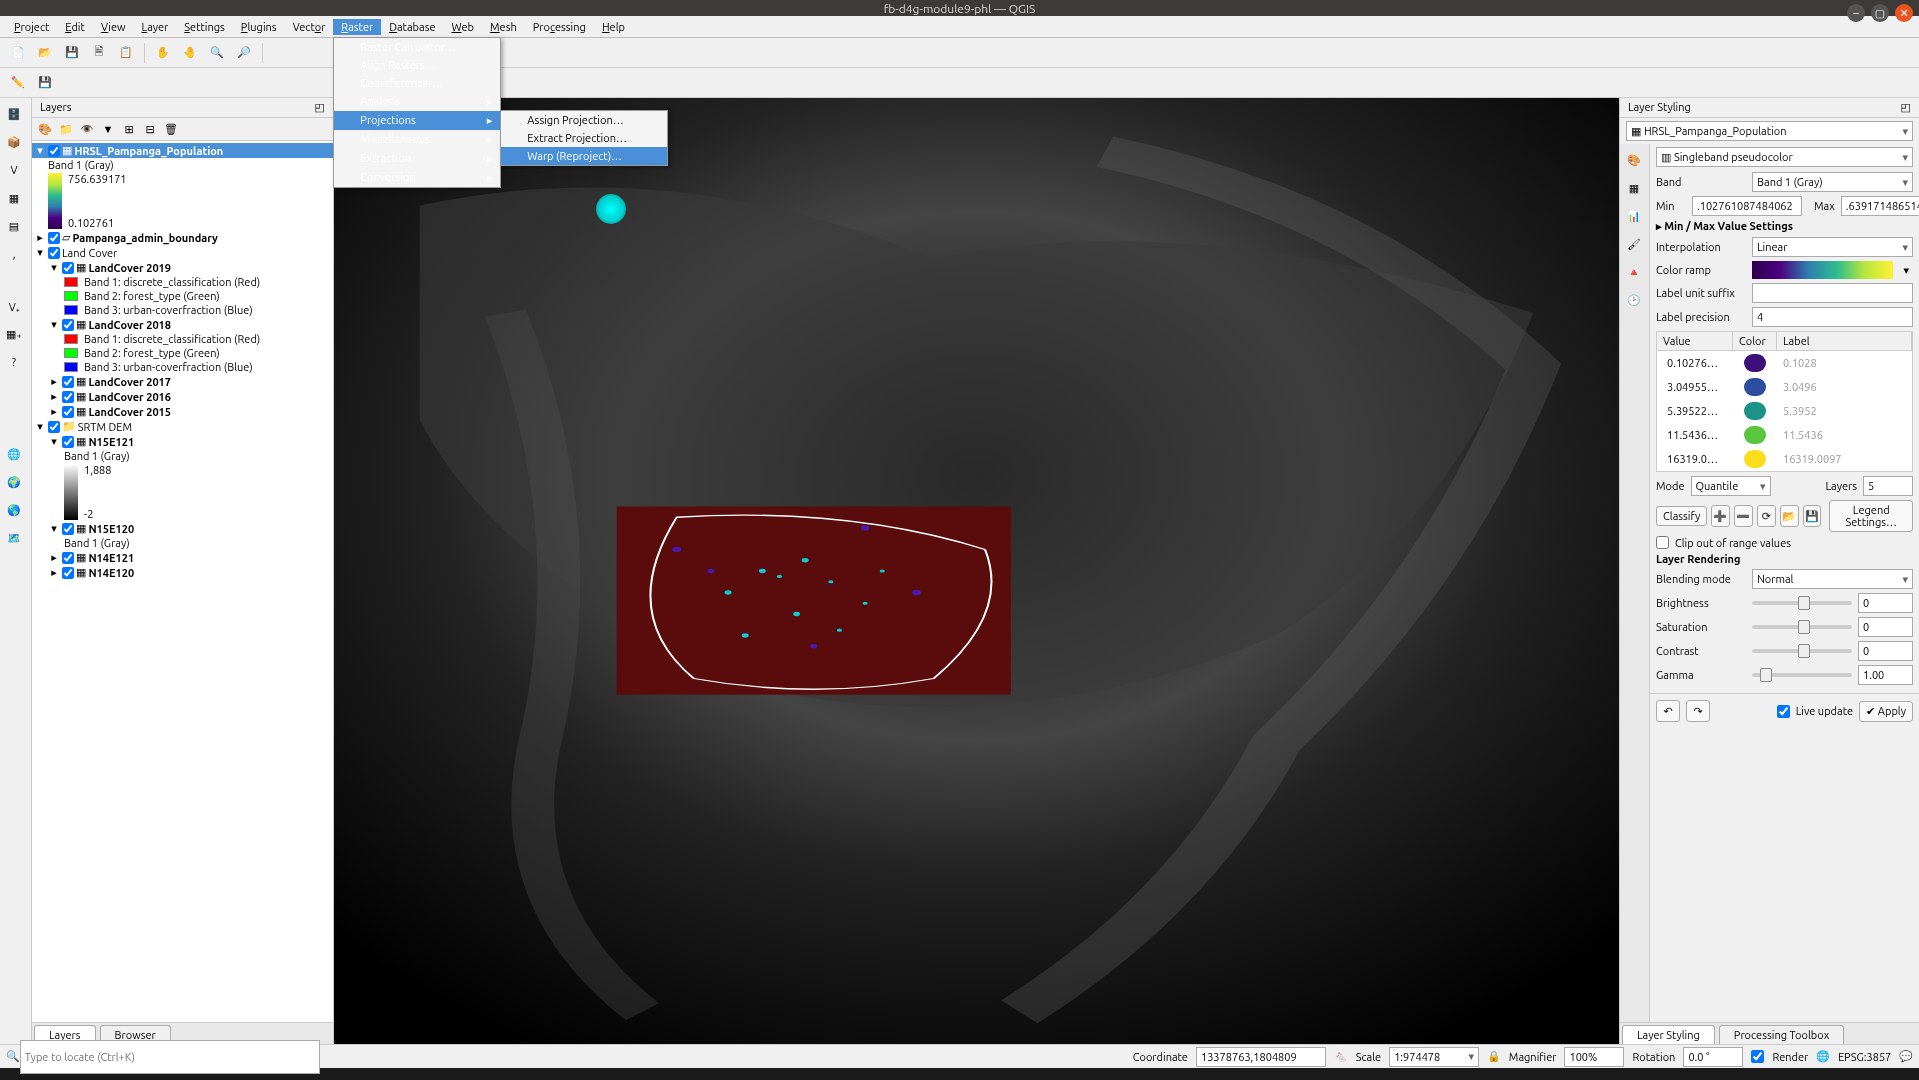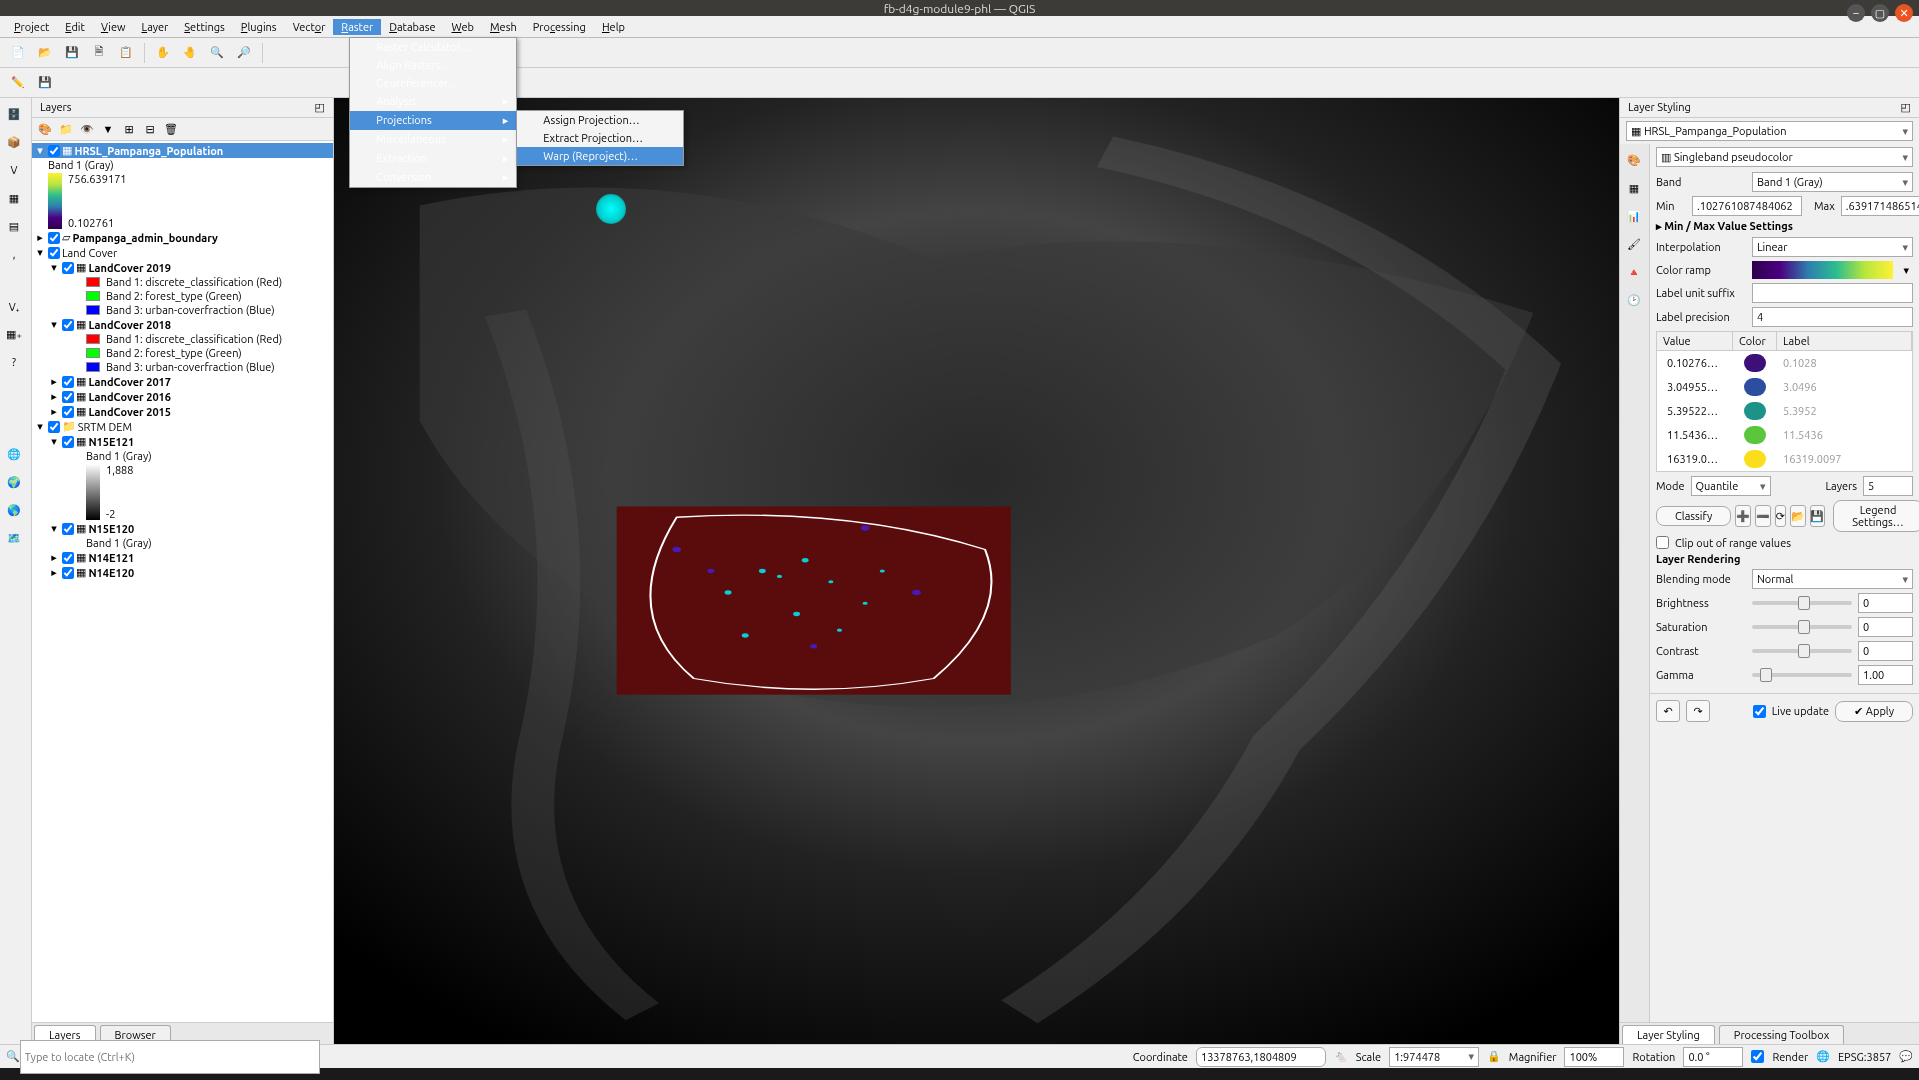--- a/index.html
+++ b/index.html
@@ -24,29 +24,29 @@
 .panelhdr{background:#f0f0f0;padding:3px 8px;border-bottom:1px solid #ccc;font-size:11px;display:flex;justify-content:space-between;}
 .paneltool{background:#f0f0f0;padding:2px 4px;display:flex;gap:3px;border-bottom:1px solid #ccc;}
 .layertree{flex:1;overflow:auto;padding:2px 0;font-size:11px;}
 .lrow{display:flex;align-items:center;padding:1px 2px;gap:2px;white-space:nowrap;}
 .lrow.selected{background:#4a90d9;color:#fff;}
 .expander{width:12px;display:inline-block;text-align:center;cursor:pointer;}
 .chk{width:12px;height:12px;}
 .swatch{width:14px;height:10px;display:inline-block;border:1px solid #888;flex-shrink:0;}
 .gradbar{width:14px;height:56px;display:inline-block;}
 .indent1{padding-left:16px;}
-.indent2{padding-left:24px;margin-left:30px;}
+.indent2{padding-left:32px;}
 .maparea{flex:1;background:#000;position:relative;}
 .rightpanel{width:300px;background:#f0f0f0;display:flex;flex-direction:column;border-left:1px solid #ccc;}
 .rsel{width:100%;height:20px;background:#fff;border:1px solid #aaa;padding:0 4px;display:flex;align-items:center;justify-content:space-between;}
 .rsel::after{content:"▾";color:#666;}
 .rrow{display:flex;align-items:center;padding:2px 6px;gap:6px;}
 .rlabel{min-width:90px;}
 .rinput{height:20px;border:1px solid #aaa;background:#fff;padding:0 4px;}
-.btn{padding:3px 18px;background:#f8f8f8;border:1px solid #aaa;border-radius:8px;cursor:pointer;}
+.btn{padding:3px 6px;background:#f8f8f8;border:1px solid #aaa;border-radius:3px;cursor:pointer;}
 .sbtn{width:24px;height:22px;background:#f8f8f8;border:1px solid #aaa;border-radius:3px;cursor:pointer;display:inline-flex;align-items:center;justify-content:center;}
 .statusbar{height:24px;background:#f0f0f0;border-top:1px solid #ccc;display:flex;align-items:center;padding:0 6px;gap:8px;font-size:11px;}
 .locator{flex:1;display:flex;align-items:center;}
 .locator input{width:300px;height:34px;border:1px solid #aaa;padding:0 4px;color:#888;}
 .tabbar{display:flex;background:#e8e8e8;border-top:1px solid #ccc;}
 .tab{padding:3px 14px;border:1px solid #aaa;background:#f0f0f0;margin:2px 2px 0;border-bottom:none;border-radius:3px 3px 0 0;cursor:pointer;}
 .tab.active{background:#fff;}
 .colortable{background:#fff;margin:2px 6px;border:1px solid #ccc;}
 .cthead{display:flex;background:#f0f0f0;border-bottom:1px solid #ccc;}
 .cthead div{padding:3px 6px;border-right:1px solid #ccc;}
@@ -82,21 +82,21 @@
 <div class="menubar">
   <div class="mitem"><u>P</u><span>roject</span></div>
   <div class="mitem"><u>E</u>dit</div>
   <div class="mitem"><u>V</u>iew</div>
   <div class="mitem"><u>L</u>ayer</div>
   <div class="mitem"><u>S</u>ettings</div>
   <div class="mitem"><u>P</u>lugins</div>
   <div class="mitem">Vect<u>o</u>r</div>
   <div class="mitem active" style="position:relative;">
     <u>R</u>aster
-    <div class="dropmenu" style="left:16px;top:18px;">
+    <div class="dropmenu" style="left:0;top:18px;">
       <div class="dmitem">
           <span>Raster Calculator…</span>
         </div>
       <div class="dmitem">
           <span>Align Rasters…</span>
         </div>
       <div class="dmitem">
           <span>Georeferencer…</span>
         </div>
       <div class="dmitem">
@@ -543,21 +543,21 @@
     </div>
   </div>
 </div>
 
 <div class="statusbar">
   <div class="locator">
       <span>🔍</span>
       <input placeholder="Type to locate (Ctrl+K)" style="">
     </div>
   <span>Coordinate</span>
-  <input class="rinput" style="width: 130px; border-radius: 6px;" value="13378763,1804809">
+  <input class="rinput" style="width: 130px;" value="13378763,1804809">
   <span>🐁</span>
   <span>Scale</span>
   <div class="rsel" style="width:90px">
       <span>1:974478</span>
     </div>
   <span>🔒</span>
   <span>Magnifier</span>
   <input class="rinput" style="width: 60px;" value="100%">
   <span>Rotation</span>
   <input class="rinput" style="width: 60px;" value="0.0 °">

